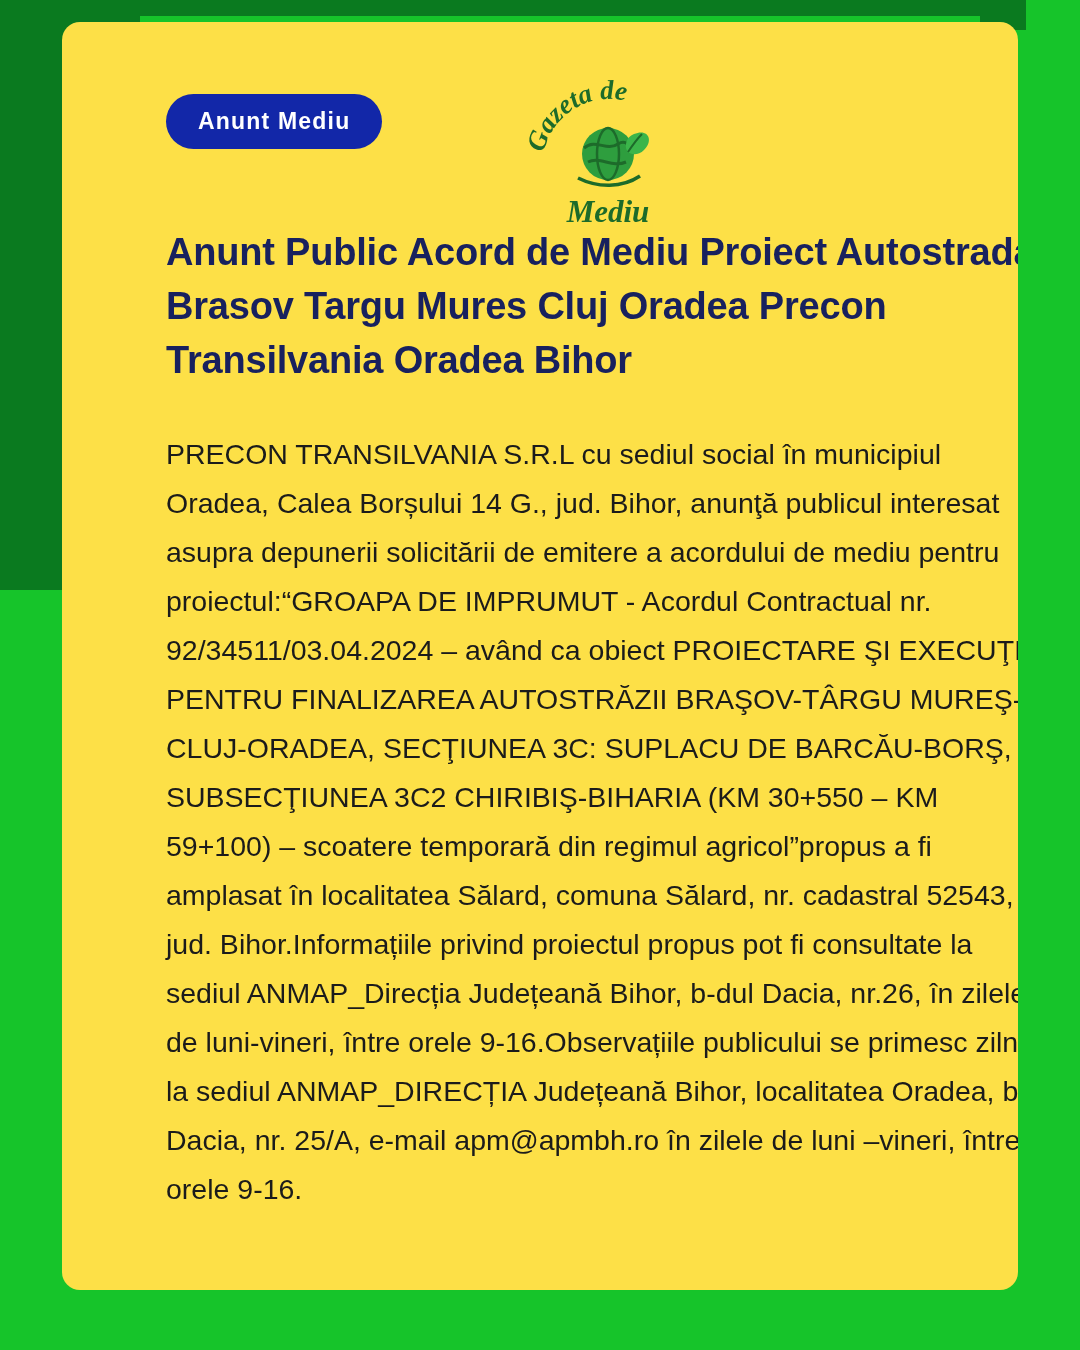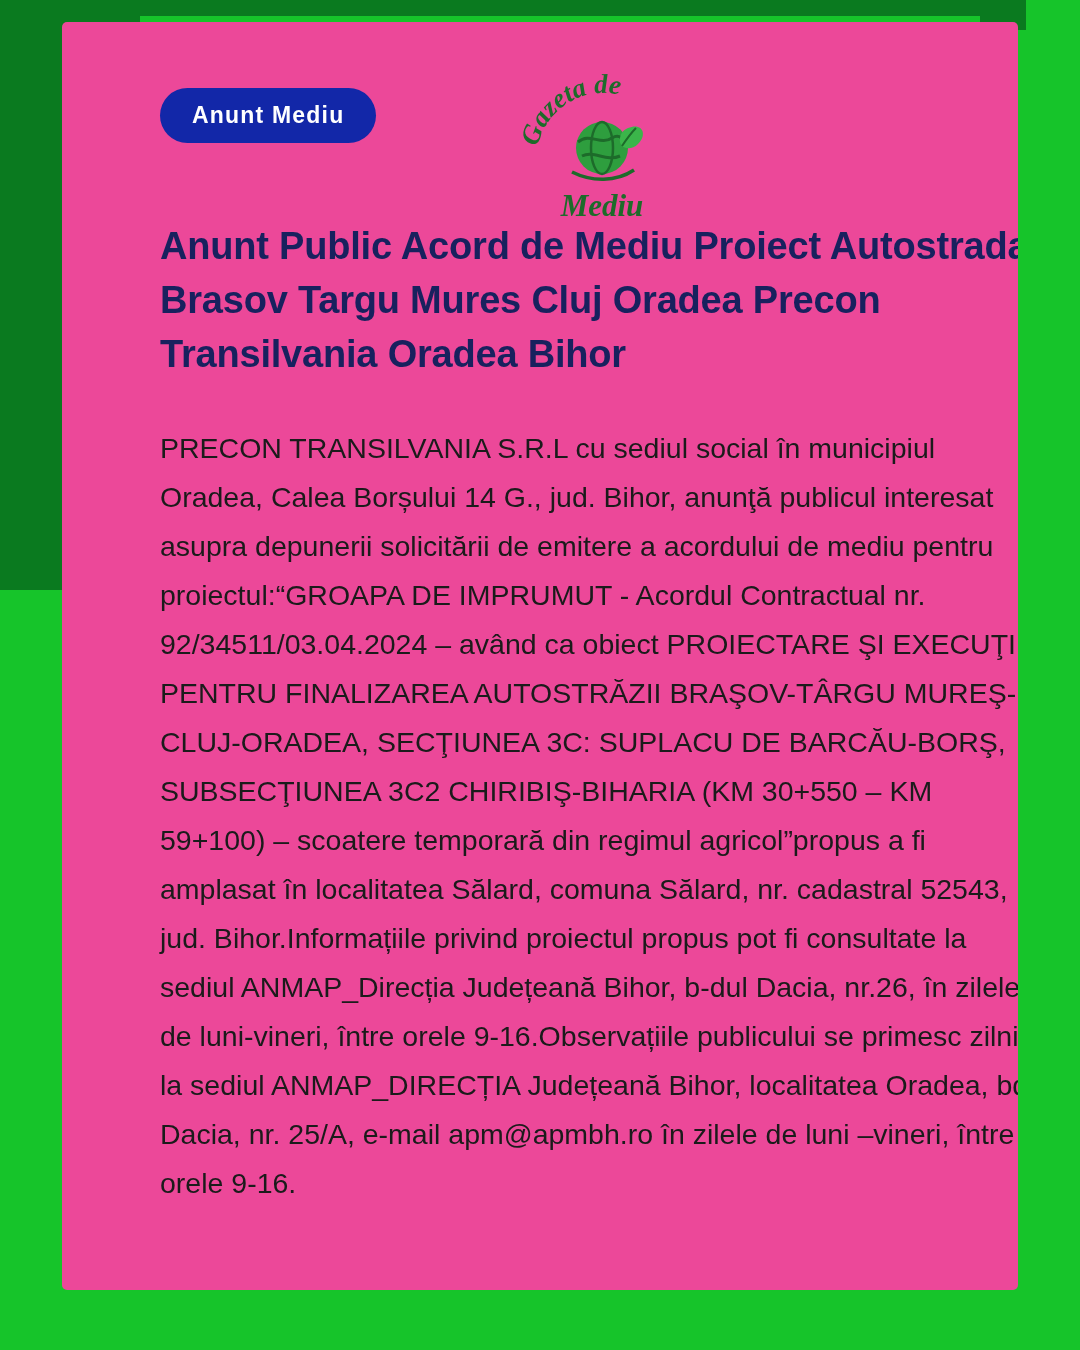--- a/index.html
+++ b/index.html
@@ -54,24 +54,24 @@
     background: #0a7a1f;
   }
 
   
   .card {
     position: absolute;
     left: 62px;
     top: 22px;
     width: 956px;
     height: 1268px;
-    background: #ec4899;
-    border-radius: 5px;
+    background: #fde047;
+    border-radius: 18px;
     box-sizing: border-box;
-    padding: 6px;
+    padding: 12px;
     overflow: hidden;
   }
 
   .card-inner {
     padding: 34px 50px 0 50px;
   }
 
   
   .header-row {
     position: relative;

